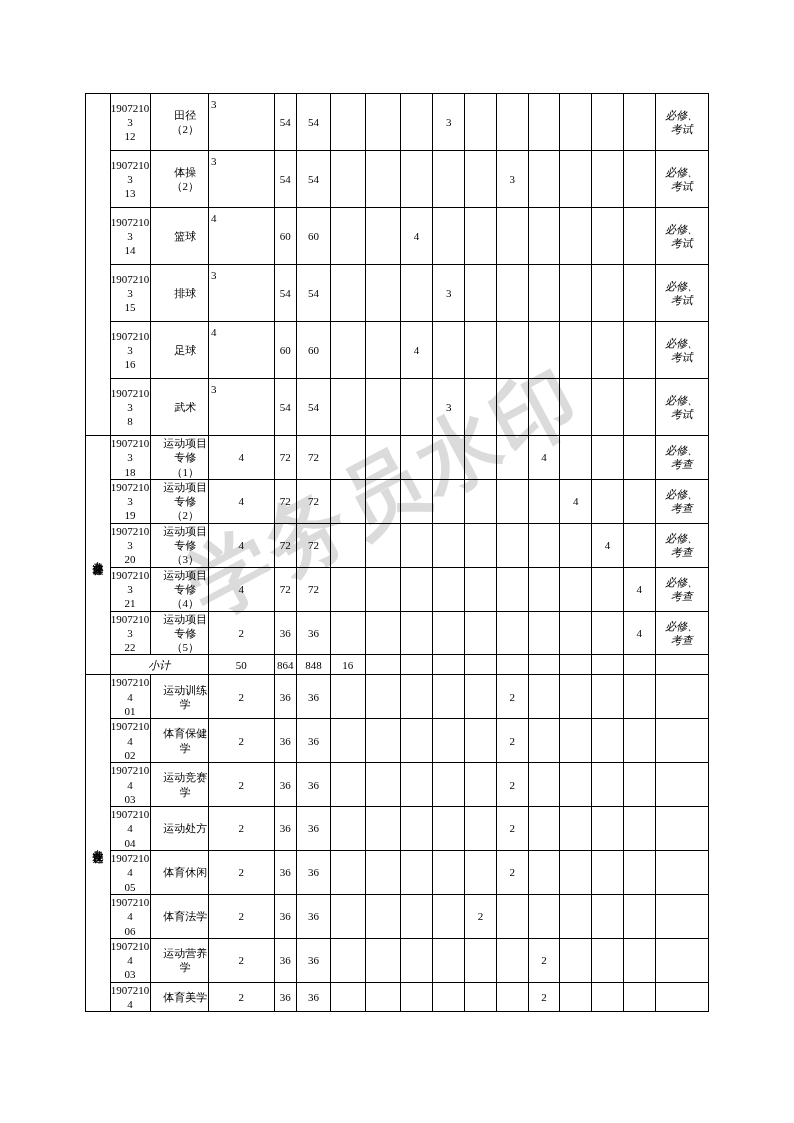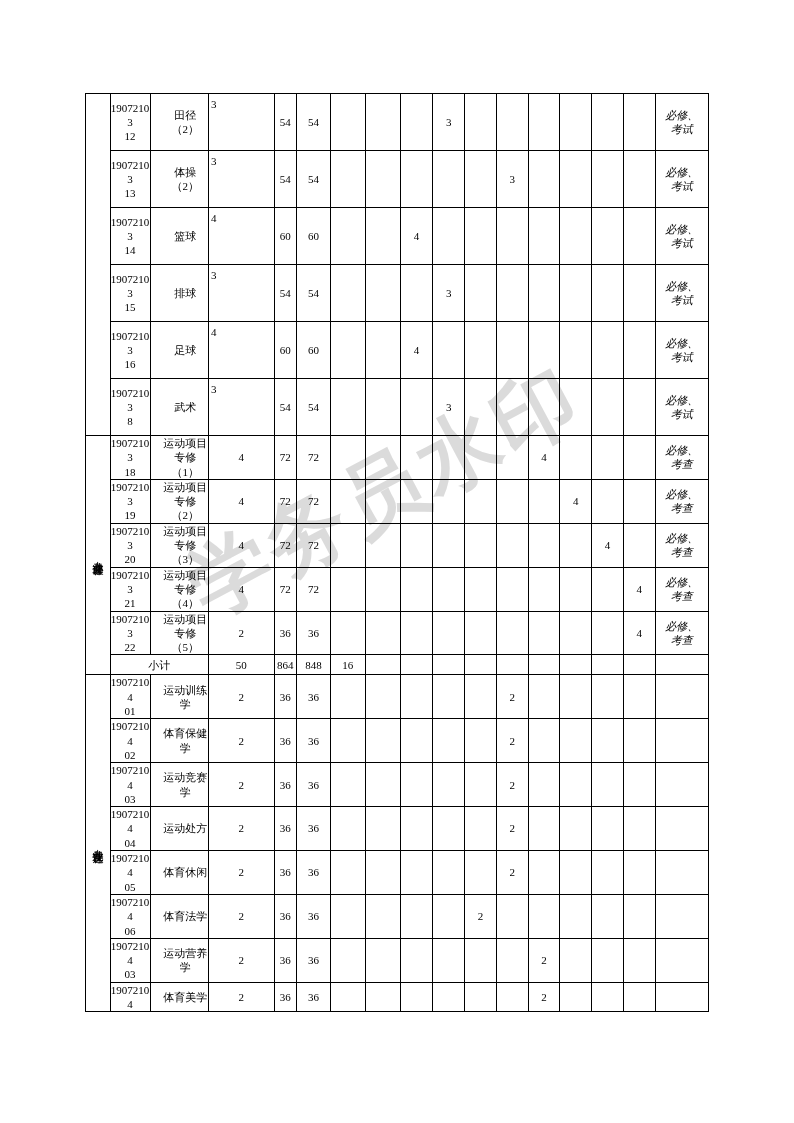--- a/index.html
+++ b/index.html
@@ -100,20 +100,21 @@
   .vlabel span {
     display: block;
   }
 
   .row-tall td { height: 56px; }
   .row-mid td  { height: 42px; }
   .row-xs td   { height: 19px; }
 
   .subtotal {
     font-size: 11px;
+    font-style: italic;
   }
   .pagenum {
     position: absolute;
     left: 0;
     top: 1072px;
     width: 794px;
     text-align: center;
     font-size: 11.5px;
     font-family: "Liberation Serif", serif;
   }

